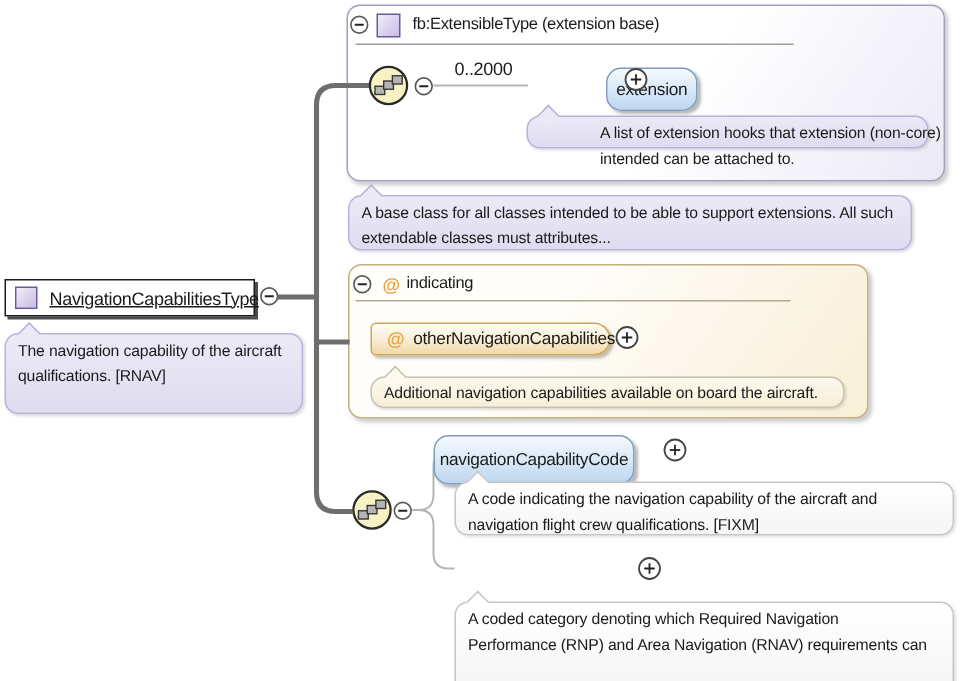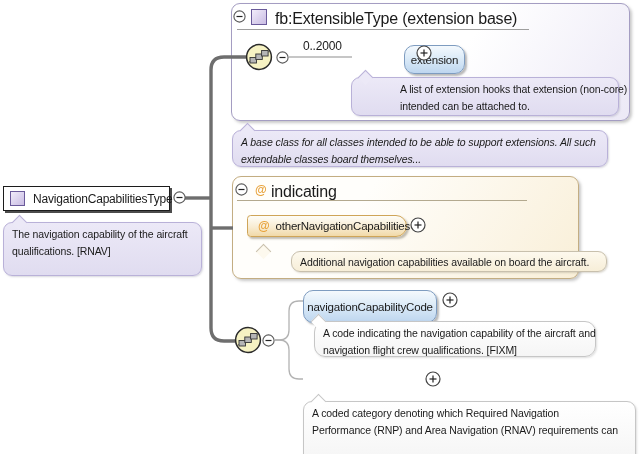--- a/index.html
+++ b/index.html
@@ -13,21 +13,21 @@
     background:linear-gradient(125deg,#ffffff 55%,#ecE9f6 100%);
     border:1px solid #a49dc2;
     box-shadow:2px 2px 3px rgba(120,120,120,.4);
   }
   .panel.attrs{
     background:linear-gradient(125deg,#fffefb 35%,#f9efd8 100%);
     border:1px solid #c3ad82;
     box-shadow:2px 2px 3px rgba(120,120,120,.4);
   }
   .sep{position:absolute;height:1px;z-index:3;}
-  .hdr-label{position:absolute;font-size:16px;letter-spacing:-0.2px;white-space:nowrap;z-index:3;}
+  .hdr-label{position:absolute;font-size:11px;letter-spacing:-0.2px;white-space:nowrap;z-index:3;}
   
   #wires{position:absolute;left:0;top:0;z-index:2;pointer-events:none;}
   
   .el-box{
     position:absolute;z-index:3;box-sizing:border-box;
     border:1px solid #7e9cc0;border-radius:10px;
     background:linear-gradient(#f4f9fd,#dcebf8 45%,#bed6ef);
     box-shadow:2px 2px 2px rgba(100,100,100,.45);
     font-size:11.5px;letter-spacing:-0.2px;text-align:center;
     display:flex;align-items:center;justify-content:center;white-space:nowrap;cursor:pointer;
@@ -54,21 +54,21 @@
     border:1px solid #6a5a9a;
   }
   .type-icon.hdr{position:absolute;z-index:3;width:16px;height:16px;}
   
   .note{
     position:absolute;z-index:3;box-sizing:border-box;border-radius:9px;
     font-size:10.5px;letter-spacing:-0.1px;line-height:16.5px;
     padding:3px 8px;white-space:nowrap;
   }
   .note.lav{background:linear-gradient(#ece9f7,#e0dcf0);border:1px solid #b9b1d8;box-shadow:1px 1px 2px rgba(140,140,160,.35);}
-  .note.cream{background:linear-gradient(#fdf9ee,#f7eed8);border:1px solid #c8c0ad;box-shadow:1px 1px 2px rgba(150,140,120,.35);margin-left:44px;}
+  .note.cream{background:linear-gradient(#fdf9ee,#f7eed8);border:1px solid #c8c0ad;box-shadow:1px 1px 2px rgba(150,140,120,.35);}
   .note.white{background:linear-gradient(#ffffff,#f5f5f5);border:1px solid #c6c6c6;box-shadow:1px 1px 2px rgba(150,150,150,.3);}
   .callout{position:absolute;z-index:4;width:11px;height:11px;transform:rotate(45deg);box-sizing:border-box;}
   .callout.lav{background:#ece9f7;border-left:1px solid #b9b1d8;border-top:1px solid #b9b1d8;}
   .callout.cream{background:#fdf9ee;border-left:1px solid #c8c0ad;border-top:1px solid #c8c0ad;}
   .callout.white{background:#ffffff;border-left:1px solid #c6c6c6;border-top:1px solid #c6c6c6;}
   
   .icon-btn{position:absolute;z-index:4;cursor:pointer;line-height:0;}
   .card{position:absolute;z-index:3;font-size:12px;letter-spacing:-0.2px;white-space:nowrap;}
   .seq{position:absolute;z-index:3;line-height:0;}
 </style>
@@ -119,29 +119,29 @@
   <div class="el-box" style="left:368px;top:45px;width:61px;height:29px;margin-left:36px;">extension</div>
   <span class="icon-btn" style="left:416px;top:45px;">
     <svg width="16" height="16" viewBox="0 0 16 16">
       <circle cx="8" cy="8" r="7" fill="#fff" stroke="#444" stroke-width="1.2"></circle>
       <line x1="4.5" y1="8" x2="11.5" y2="8" stroke="#222" stroke-width="1.2"></line>
       <line x1="8" y1="4.5" x2="8" y2="11.5" stroke="#222" stroke-width="1.2"></line>
     </svg>
   </span>
 
   <div class="callout lav" style="left:360px;top:72px;"></div>
-  <div class="note lav" style="left:351px;top:77px;width:268px;height:39px;padding-left:48px;">
+  <div class="note lav" style="left:351px;top:77px;width:268px;height:22px;padding-left:48px;">
     <div>A list of extension hooks that extension (non-core)</div>
     <div>intended can be attached to.</div>
   </div>
 
   <div class="callout lav" style="left:242px;top:125px;"></div>
-  <div class="note lav" style="left:232px;top:130px;width:376px;height:37px;font-style:italic;">
+  <div class="note lav" style="left:232px;top:130px;width:376px;height:37px;">
     <div>A base class for all classes intended to be able to support extensions. All such</div>
-    <div>extendable classes board themselves...</div>
+    <div>extendable classes must attributes...</div>
   </div>
 
   <span class="icon-btn" style="left:235px;top:183px;">
     <svg width="13" height="13" viewBox="0 0 13 13">
       <circle cx="6.5" cy="6.5" r="5.6" fill="#fff" stroke="#5a5a5a" stroke-width="1.1"></circle>
       <line x1="3.5" y1="6.5" x2="9.5" y2="6.5" stroke="#222" stroke-width="1.2"></line>
     </svg>
   </span>
   <span class="hdr-label at-glyph" style="left:255px;top:183px;">@</span>
   <span class="hdr-label" style="left:271px;top:183px;">indicating</span>
@@ -157,21 +157,21 @@
       <line x1="4.5" y1="8" x2="11.5" y2="8" stroke="#222" stroke-width="1.2"></line>
       <line x1="8" y1="4.5" x2="8" y2="11.5" stroke="#222" stroke-width="1.2"></line>
     </svg>
   </span>
 
   <div class="callout cream" style="left:258px;top:246px;"></div>
   <div class="note cream" style="left:247px;top:251px;width:316px;height:21px;line-height:14px;">
     <div>Additional navigation capabilities available on board the aircraft.</div>
   </div>
 
-  <div class="root-box" style="left:3px;top:186px;width:167px;height:25px;">
+  <div class="root-box" style="left:3px;top:186px;width:167px;height:25px;text-decoration:underline;">
     <span class="type-icon"></span>
     <span>NavigationCapabilitiesType</span>
   </div>
   <span class="icon-btn" style="left:173px;top:191px;">
     <svg width="13" height="13" viewBox="0 0 13 13">
       <circle cx="6.5" cy="6.5" r="5.6" fill="#fff" stroke="#5a5a5a" stroke-width="1.1"></circle>
       <line x1="3.5" y1="6.5" x2="9.5" y2="6.5" stroke="#222" stroke-width="1.2"></line>
     </svg>
   </span>
 
@@ -190,30 +190,30 @@
       <rect x="16.6" y="7.5" width="6.5" height="5.5" fill="#b5b5b5" stroke="#333" stroke-width="0.9"></rect>
     </svg>
   </span>
   <span class="icon-btn" style="left:262px;top:334px;">
     <svg width="13" height="13" viewBox="0 0 13 13">
       <circle cx="6.5" cy="6.5" r="5.6" fill="#fff" stroke="#5a5a5a" stroke-width="1.1"></circle>
       <line x1="3.5" y1="6.5" x2="9.5" y2="6.5" stroke="#222" stroke-width="1.2"></line>
     </svg>
   </span>
 
-  <div class="el-box" style="left:303px;top:290px;width:134px;height:33px;">navigationCapabilityCode</div>
+  <div class="el-box" style="left:289px;top:290px;width:134px;height:33px;">navigationCapabilityCode</div>
   <span class="icon-btn" style="left:442px;top:292px;">
     <svg width="16" height="16" viewBox="0 0 16 16">
       <circle cx="8" cy="8" r="7" fill="#fff" stroke="#444" stroke-width="1.2"></circle>
       <line x1="4.5" y1="8" x2="11.5" y2="8" stroke="#222" stroke-width="1.2"></line>
       <line x1="8" y1="4.5" x2="8" y2="11.5" stroke="#222" stroke-width="1.2"></line>
     </svg>
   </span>
   <div class="callout white" style="left:313px;top:316px;"></div>
-  <div class="note white" style="left:314px;top:321px;width:282px;height:36px;border-radius:11px;">
+  <div class="note white" style="left:303px;top:321px;width:333px;height:36px;">
     <div>A code indicating the navigation capability of the aircraft and</div>
     <div>navigation flight crew qualifications. [FIXM]</div>
   </div>
 
   <span class="icon-btn" style="left:425px;top:371px;">
     <svg width="16" height="16" viewBox="0 0 16 16">
       <circle cx="8" cy="8" r="7" fill="#fff" stroke="#444" stroke-width="1.2"></circle>
       <line x1="4.5" y1="8" x2="11.5" y2="8" stroke="#222" stroke-width="1.2"></line>
       <line x1="8" y1="4.5" x2="8" y2="11.5" stroke="#222" stroke-width="1.2"></line>
     </svg>

